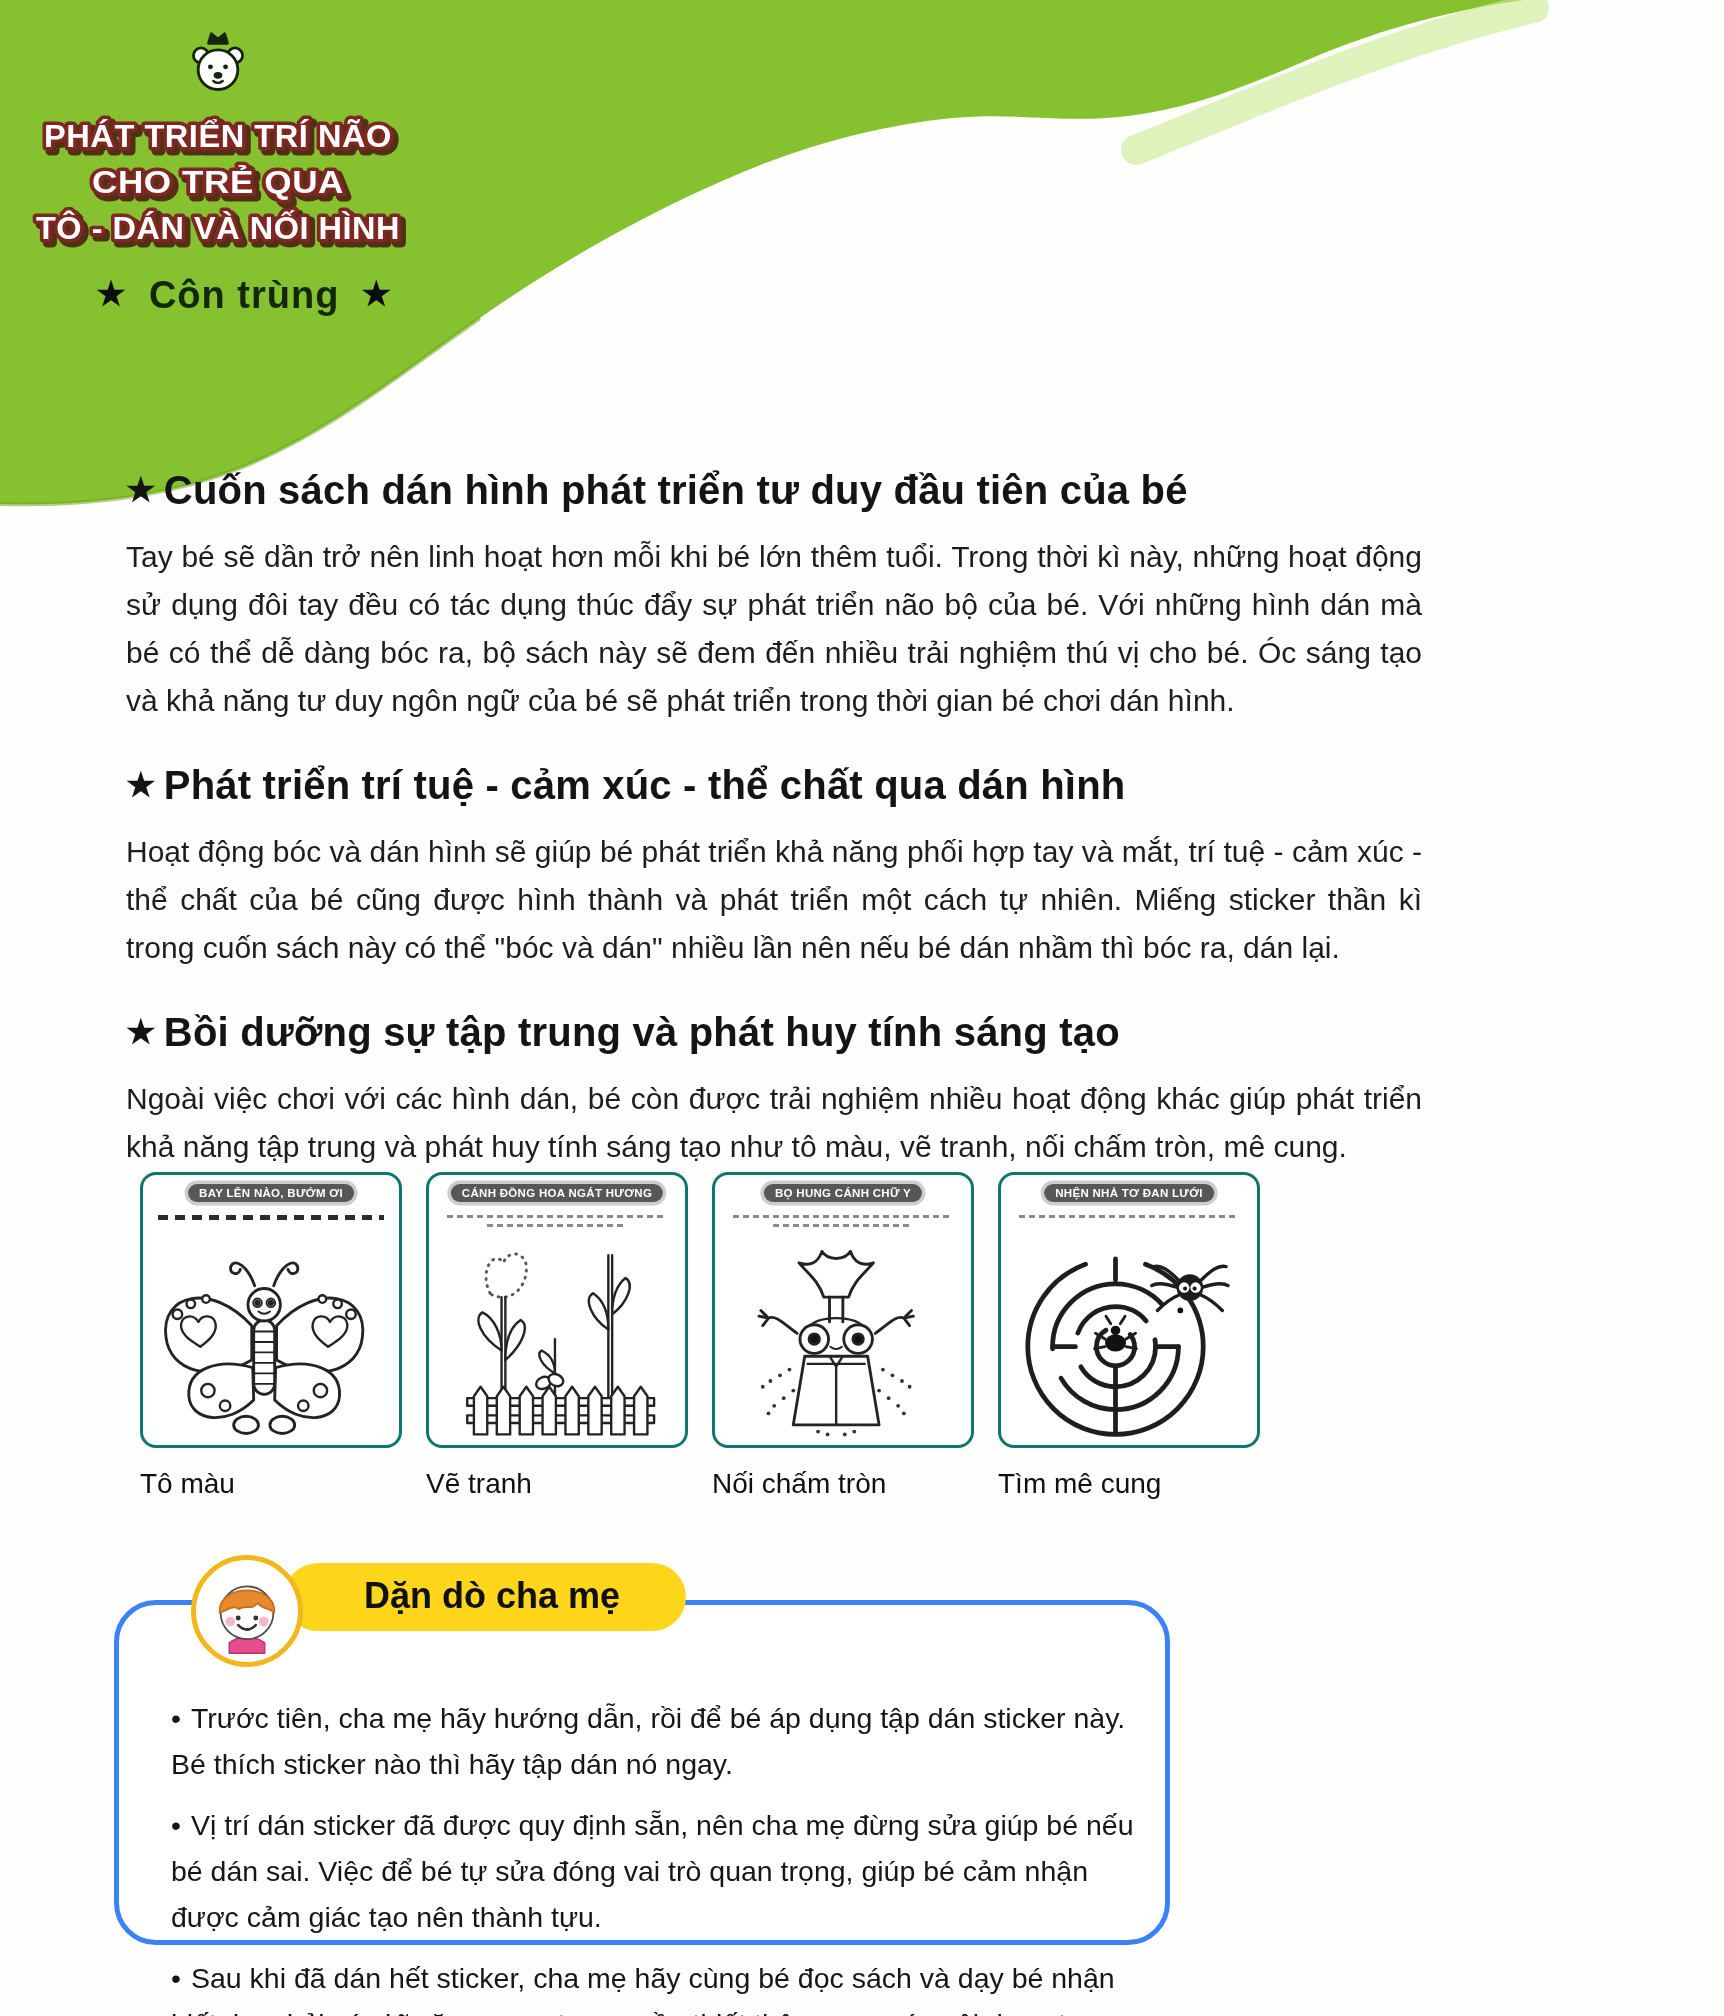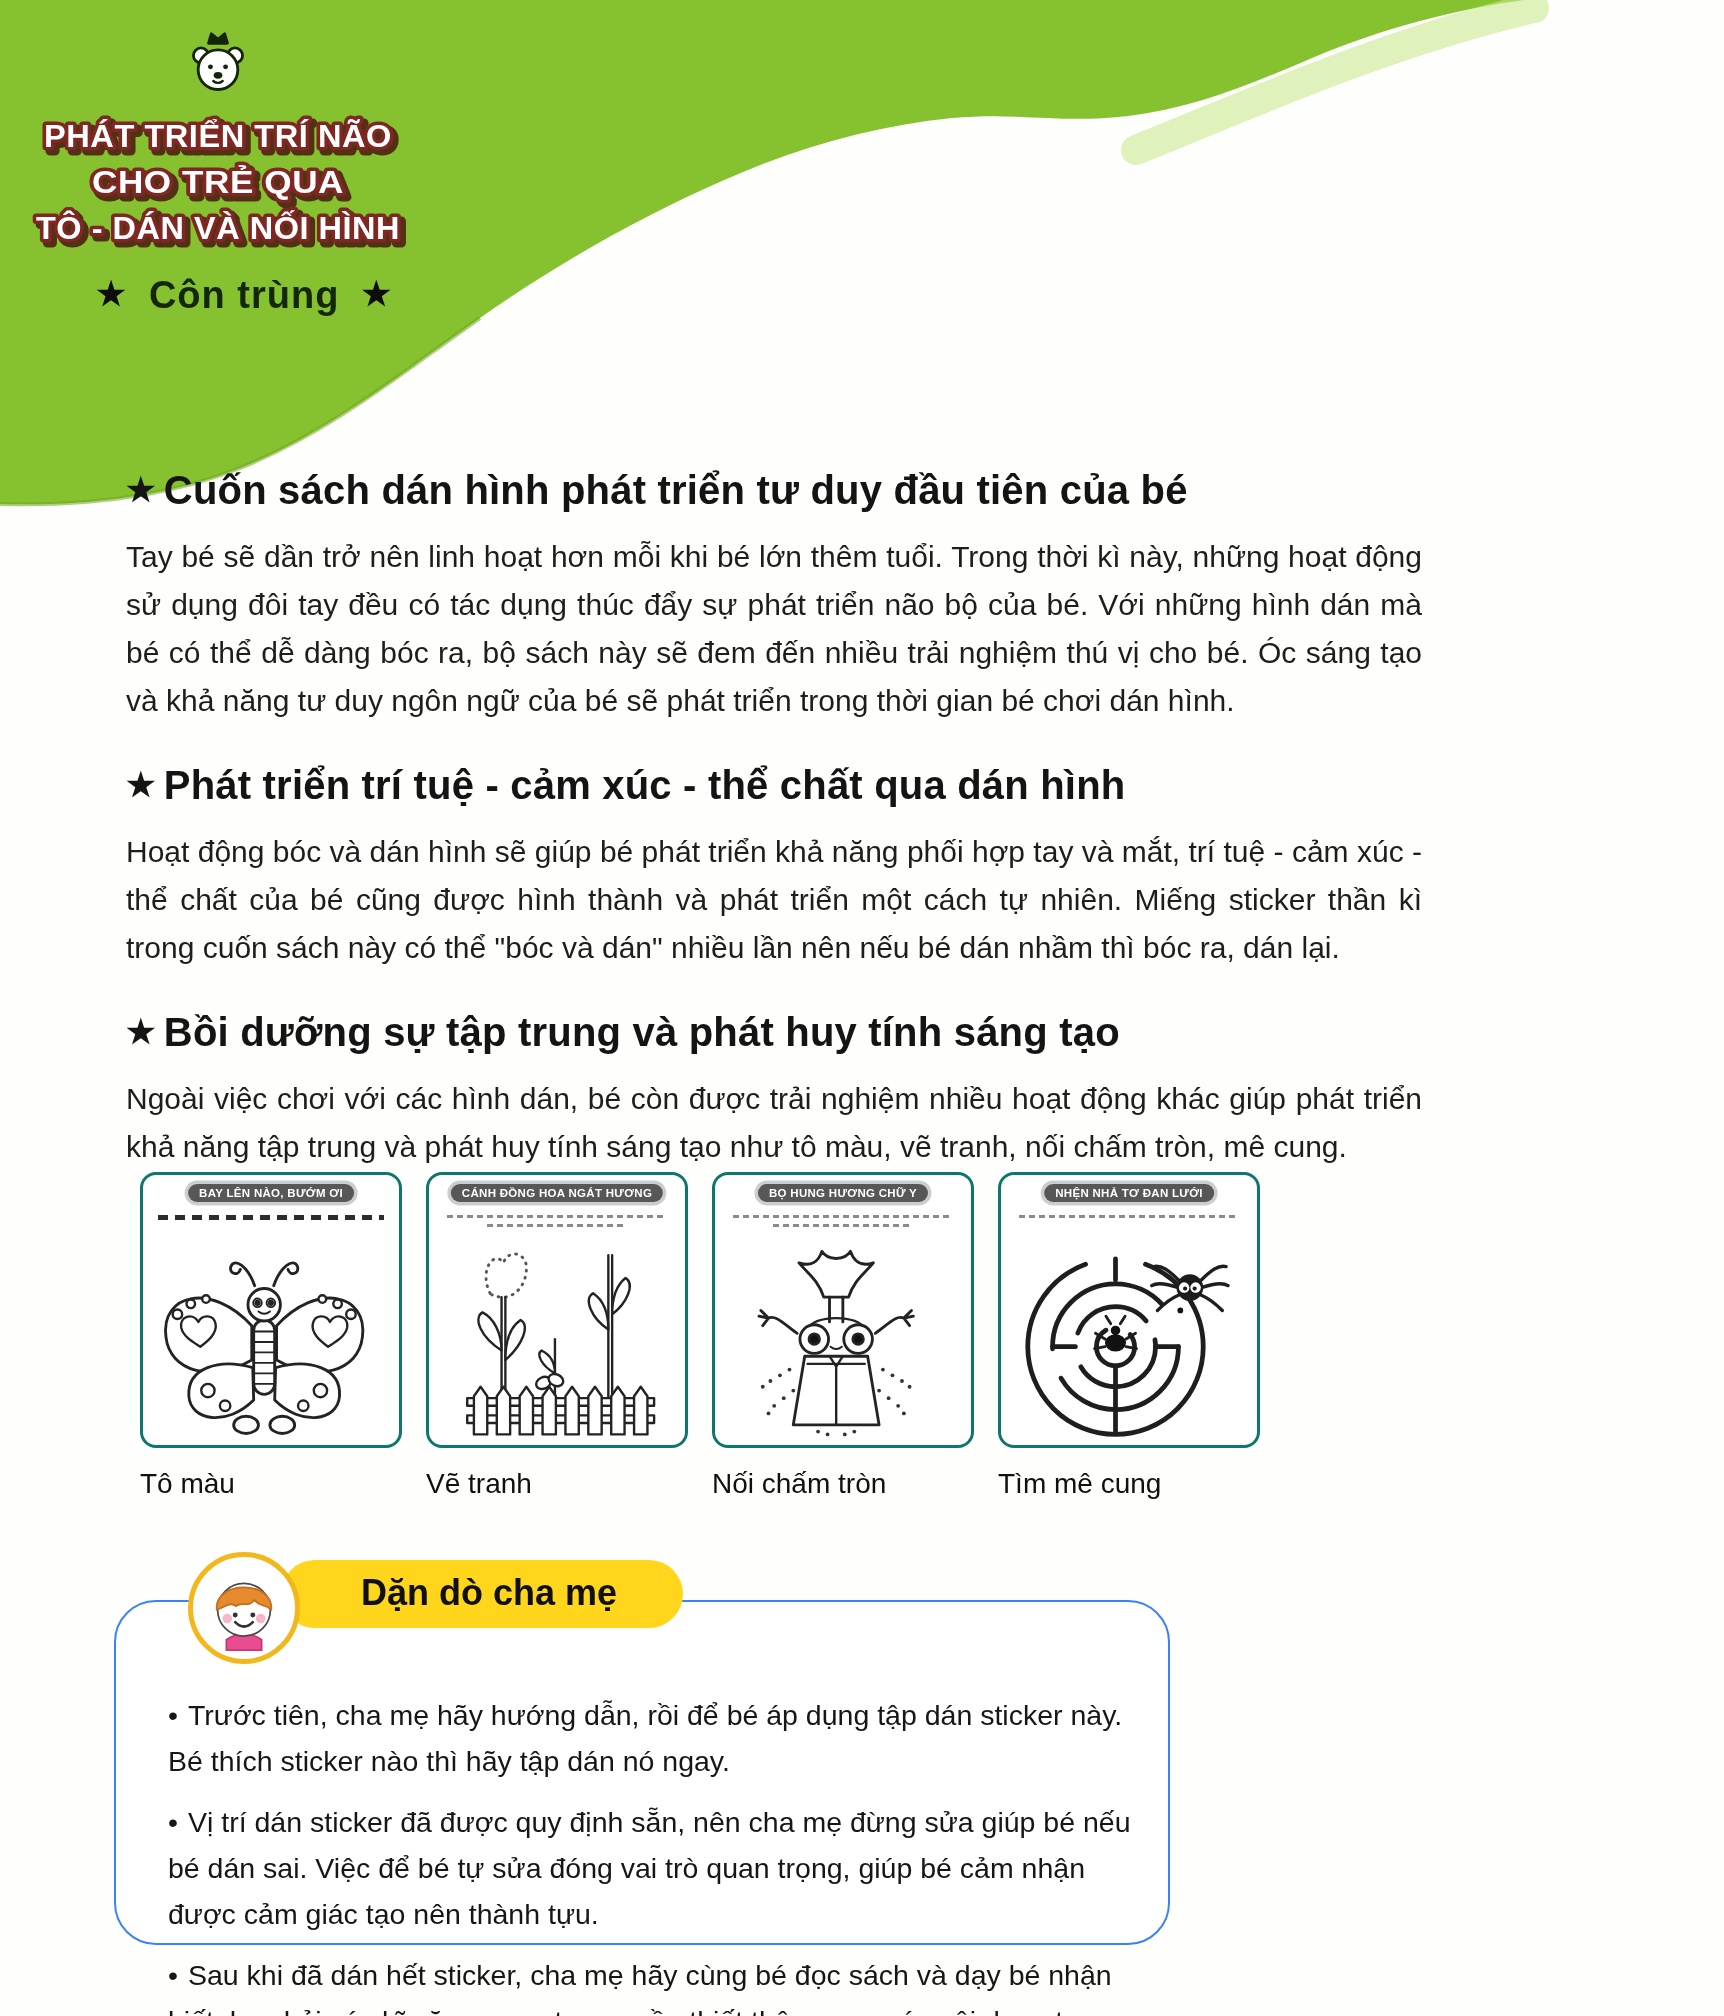--- a/index.html
+++ b/index.html
@@ -36,21 +36,21 @@
              background:repeating-linear-gradient(90deg,#2c2c2c 0 10px,transparent 10px 17px);}
   .dash-thin{height:3px;margin:40px auto 0;width:86%;
              background:repeating-linear-gradient(90deg,#8a8a8a 0 6px,transparent 6px 10px);}
   .dash-thin2{height:3px;margin:6px auto 0;width:55%;
              background:repeating-linear-gradient(90deg,#8a8a8a 0 6px,transparent 6px 10px);}
   .art{position:absolute;left:2px;right:2px;bottom:2px;height:205px;}
   .caption{margin-top:20px;text-align:left;font-size:28px;color:#101010;}
 
   
   .advice{position:absolute;left:114px;top:1600px;width:1056px;height:345px;box-sizing:border-box;
-          border:2px solid #3b82f6;border-radius:42px;background:#fff;}
+          border:5px solid #3b82f6;border-radius:42px;background:#fff;}
   .kid-badge{position:absolute;left:72px;top:-50px;width:112px;height:112px;border-radius:50%;
              background:#fff;border:5px solid #f3b71b;box-sizing:border-box;z-index:5;
              display:flex;align-items:center;justify-content:center;}
   .advice-pill{position:absolute;left:165px;top:-42px;background:#ffd61b;border-radius:44px;
                padding:12px 66px 14px 80px;font-size:36px;font-weight:bold;color:#101010;z-index:4;}
   .advice-body{padding:90px 30px 20px 52px;}
   .advice-body p{font-size:28.5px;line-height:46px;margin:0 0 15px 0;color:#161616;}
   .advice-body .bu{margin-right:10px;}
 </style>
 </head>
@@ -171,21 +171,21 @@
                    M93,206 V166 L100,156 L107,166 V206 Z M117,206 V166 L124,156 L131,166 V206 Z
                    M141,206 V166 L148,156 L155,166 V206 Z M165,206 V166 L172,156 L179,166 V206 Z
                    M189,206 V166 L196,156 L203,166 V206 Z M213,206 V166 L220,156 L227,166 V206 Z"></path>
         </svg>
       </div>
       <div class="caption">Vẽ tranh</div>
     </div>
 
     <div class="card">
       <div class="frame">
-        <div class="banner">BỌ HUNG HƯƠNG CHỮ Y</div>
+        <div class="banner">BỌ HUNG CÁNH CHỮ Y</div>
         <div class="dash-thin"></div>
         <div class="dash-thin2"></div>
         <svg class="art" viewBox="0 0 250 215" stroke="#232323" stroke-width="3" fill="#fff" stroke-linejoin="round" stroke-linecap="round">
           <path d="M112,62 C106,44 96,38 86,26 C98,30 106,26 110,14 C116,24 134,24 140,14 C144,26 152,30 164,26 C154,38 144,44 138,62 Z"></path>
           <path d="M118,62 V88 M132,62 V88" fill="none"></path>
           <path d="M84,100 C72,92 62,80 54,84 M54,84 L46,76 M54,84 L44,82 M54,84 L48,92" fill="none"></path>
           <path d="M166,100 C178,92 188,80 196,84 M196,84 L204,76 M196,84 L206,82 M196,84 L202,92" fill="none"></path>
           <path d="M96,96 C98,80 152,80 154,96" fill="none" stroke-width="2.5"></path>
           <path d="M92,124 L158,124 L170,196 L80,196 Z"></path>
           <path d="M95,132 H155 M125,132 V196 M118,124 L125,135 L132,124" fill="none" stroke-width="2.5"></path>

